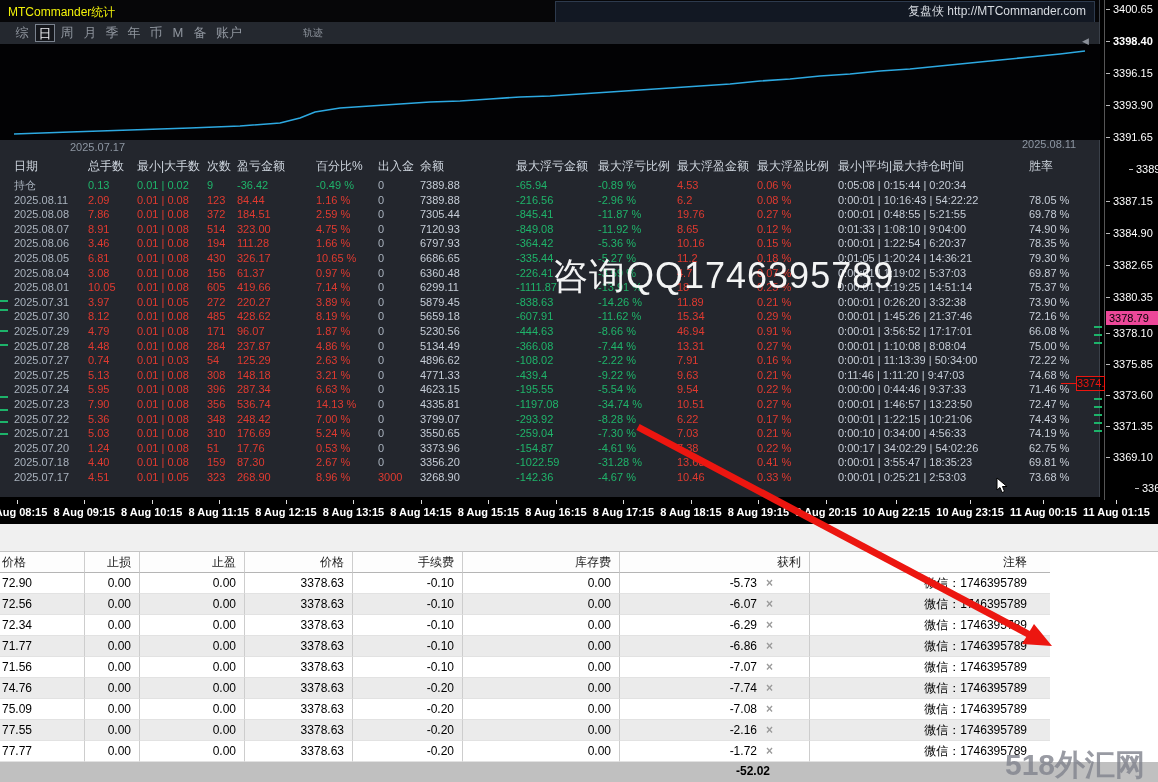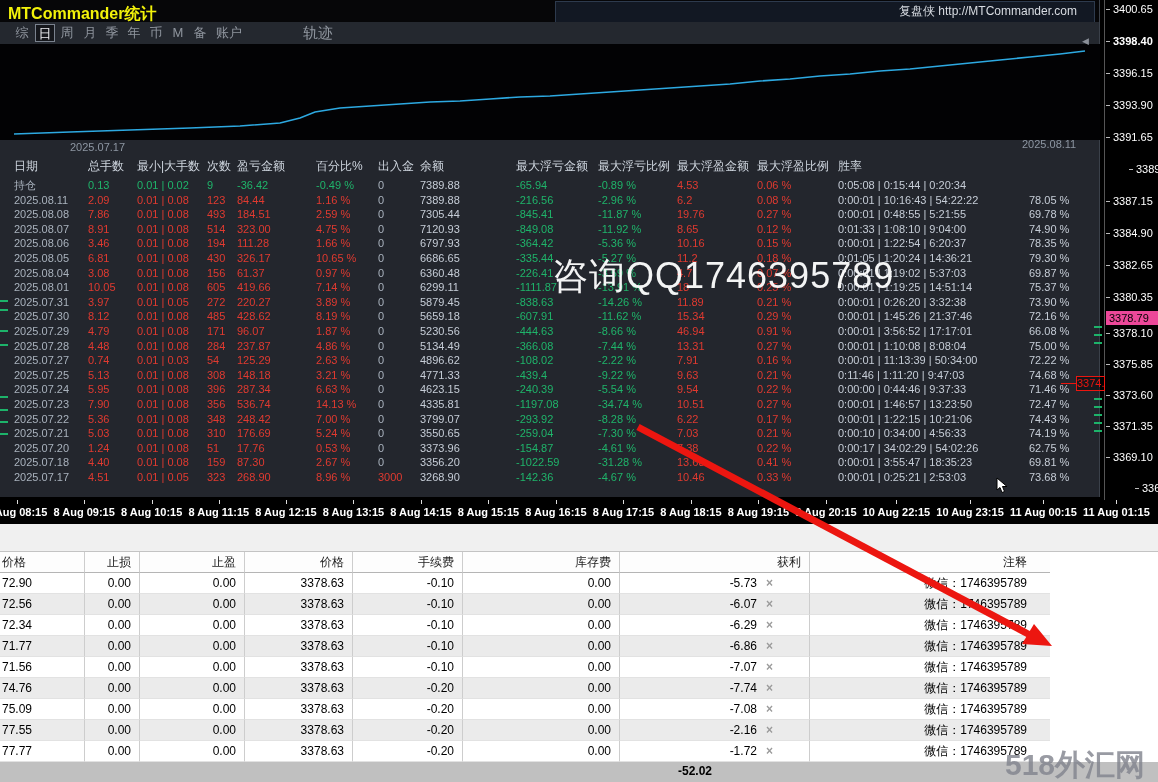--- a/index.html
+++ b/index.html
@@ -25,28 +25,28 @@
   .time-axis{position:absolute;left:0;top:500px;width:1158px;height:24px;background:#000;
     display:flex;justify-content:space-between;align-items:center;padding:0 8px 0 0;margin:0;}
   .ta-item{position:relative;color:#fff;font-size:11px;font-weight:700;white-space:nowrap;flex:0 0 auto;}
   .ta-item::before{content:"";position:absolute;left:50%;top:-6px;width:1px;height:4px;background:#ddd;}
   .ta-item:first-child{margin-left:-14px;}
 
   
   .panel{position:absolute;left:0;top:0;width:1100px;height:497px;background:var(--panelbg);
     border-right:1px solid #3a4049;}
   .titlebar{position:absolute;left:0;top:0;width:100%;height:22px;background:#060608;}
-  .title{position:absolute;left:8px;top:4px;color:#f2f20a;font-size:16px;font-weight:700;}
+  .title{position:absolute;left:8px;top:4px;color:#f2f20a;font-size:12px;font-weight:400;}
   .brandbox{position:absolute;right:4px;top:1px;width:540px;height:32px;background:#121823;
-    border:1px solid #2d3a4d;color:#d8dce2;font-size:12px;text-align:right;line-height:18px;padding-right:17px;}
+    border:1px solid #2d3a4d;color:#d8dce2;font-size:12px;text-align:right;line-height:18px;padding-right:8px;}
   .menubar{position:absolute;left:0;top:22px;width:100%;height:22px;background:#24282f;}
   .menu-item{position:absolute;top:2px;height:18px;line-height:18px;color:#8f959e;font-size:13px;
     text-align:center;width:20px;cursor:default;}
   .menu-item.active{border:1px solid #7a828e;background:#15171c;color:#eceef2;}
-  .menu-extra{position:absolute;left:303px;top:2px;height:18px;line-height:18px;color:#8f959e;font-size:15px;}
+  .menu-extra{position:absolute;left:303px;top:2px;height:18px;line-height:18px;color:#8f959e;font-size:10px;}
 
   .chart{position:absolute;left:0;top:44px;width:1100px;height:96px;background:#020204;}
   .chart svg{position:absolute;left:0;top:0;}
   .chart-dates{position:absolute;left:0;top:140px;width:1100px;height:16px;}
   .cd-start{position:absolute;left:70px;top:1px;color:#8d96a2;font-size:11px;}
   .cd-end{position:absolute;left:1022px;top:-2px;color:#8d96a2;font-size:11px;}
 
   .stats{position:absolute;left:0;top:156px;width:1100px;}
   .srow{display:grid;grid-template-columns:74px 49px 70px 30px 79px 62px 42px 96px 82px 79px 80px 81px 191px 1fr;
     padding-left:14px;height:14.6px;line-height:14.6px;font-size:11px;white-space:nowrap;}
@@ -69,21 +69,21 @@
     height:21px;line-height:21px;font-size:12px;color:#000;}
   .prow .pcell{text-align:right;padding-right:8px;border-right:1px solid #cdcdcd;border-bottom:1px solid #e2e2e2;
     white-space:nowrap;overflow:hidden;}
   .prow .pcell:first-child{text-align:left;padding-left:2px;}
   .prow .pcell:last-child{border-right:none;padding-right:23px;}
   .phead .pcell{color:#1c1c1c;border-bottom:1px solid #b5b5b5;background:#fdfdfd;}
   .prow.alt{background:#ebebeb;}
   .pcell.profit{display:flex;justify-content:flex-end;align-items:center;gap:9px;padding-right:36px;}
   .close-x{color:#9b9b9b;font-size:12px;font-weight:700;cursor:pointer;line-height:1;}
   .pos-footer{position:absolute;left:0;top:210px;width:1158px;height:20px;background:#c0c0c0;}
-  .pf-total{position:absolute;left:620px;top:2px;width:150px;text-align:center;font-size:12px;font-weight:700;color:#000;}
+  .pf-total{position:absolute;left:620px;top:2px;width:150px;text-align:right;font-size:12px;font-weight:700;color:#000;}
 
   
   .wm-center{position:absolute;left:552px;top:252px;color:rgba(255,255,255,0.95);font-size:36px;
     letter-spacing:1px;z-index:40;}
   .wm-corner{position:absolute;left:1005px;top:745px;color:rgba(128,130,140,0.8);font-size:30px;
     font-weight:700;z-index:40;white-space:nowrap;}
   .arrow-svg{position:absolute;left:0;top:0;z-index:50;pointer-events:none;}
   .price-tag{position:absolute;left:1076px;top:376px;width:29px;height:15px;border:1px solid #ec1610;
     color:#ec1610;font-size:11px;line-height:13px;text-align:center;z-index:30;background:rgba(0,0,0,.4);}
   .price-tag-dash{position:absolute;left:1061px;top:383px;width:15px;height:1px;background:#ec1610;z-index:30;}
@@ -174,20 +174,21 @@
           <span class="scell">最小|大手数</span>
           <span class="scell">次数</span>
           <span class="scell">盈亏金额</span>
           <span class="scell">百分比%</span>
           <span class="scell">出入金</span>
           <span class="scell">余额</span>
           <span class="scell">最大浮亏金额</span>
           <span class="scell">最大浮亏比例</span>
           <span class="scell">最大浮盈金额</span>
           <span class="scell">最大浮盈比例</span>
+          <span class="scell">最小|平均|最大持仓时间</span>
           <span class="scell">胜率</span>
         </div>
         <div class="srow r-open">
           <span class="scell c-date">持仓</span>
           <span class="scell c-num">0.13</span>
           <span class="scell c-num">0.01 | 0.02</span>
           <span class="scell c-num">9</span>
           <span class="scell c-num">-36.42</span>
           <span class="scell c-num">-0.49 %</span>
           <span class="scell c-inout">0</span>
@@ -212,21 +213,21 @@
           <span class="scell c-dd">-2.96 %</span>
           <span class="scell c-fu">6.2</span>
           <span class="scell c-fu">0.08 %</span>
           <span class="scell c-time">0:00:01 | 10:16:43 | 54:22:22</span>
           <span class="scell c-win">78.05 %</span>
         </div>
         <div class="srow r-day">
           <span class="scell c-date">2025.08.08</span>
           <span class="scell c-num">7.86</span>
           <span class="scell c-num">0.01 | 0.08</span>
-          <span class="scell c-num">493</span>
+          <span class="scell c-num">372</span>
           <span class="scell c-num">184.51</span>
           <span class="scell c-num">2.59 %</span>
           <span class="scell c-inout">0</span>
           <span class="scell c-bal">7305.44</span>
           <span class="scell c-dd">-845.41</span>
           <span class="scell c-dd">-11.87 %</span>
           <span class="scell c-fu">19.76</span>
           <span class="scell c-fu">0.27 %</span>
           <span class="scell c-time">0:00:01 | 0:48:55 | 5:21:55</span>
           <span class="scell c-win">69.78 %</span>
@@ -409,21 +410,21 @@
         </div>
         <div class="srow r-day">
           <span class="scell c-date">2025.07.24</span>
           <span class="scell c-num">5.95</span>
           <span class="scell c-num">0.01 | 0.08</span>
           <span class="scell c-num">396</span>
           <span class="scell c-num">287.34</span>
           <span class="scell c-num">6.63 %</span>
           <span class="scell c-inout">0</span>
           <span class="scell c-bal">4623.15</span>
-          <span class="scell c-dd">-240.39</span>
+          <span class="scell c-dd">-195.55</span>
           <span class="scell c-dd">-5.54 %</span>
           <span class="scell c-fu">9.54</span>
           <span class="scell c-fu">0.22 %</span>
           <span class="scell c-time">0:00:00 | 0:44:46 | 9:37:33</span>
           <span class="scell c-win">71.46 %</span>
         </div>
         <div class="srow r-day">
           <span class="scell c-date">2025.07.23</span>
           <span class="scell c-num">7.90</span>
           <span class="scell c-num">0.01 | 0.08</span>

